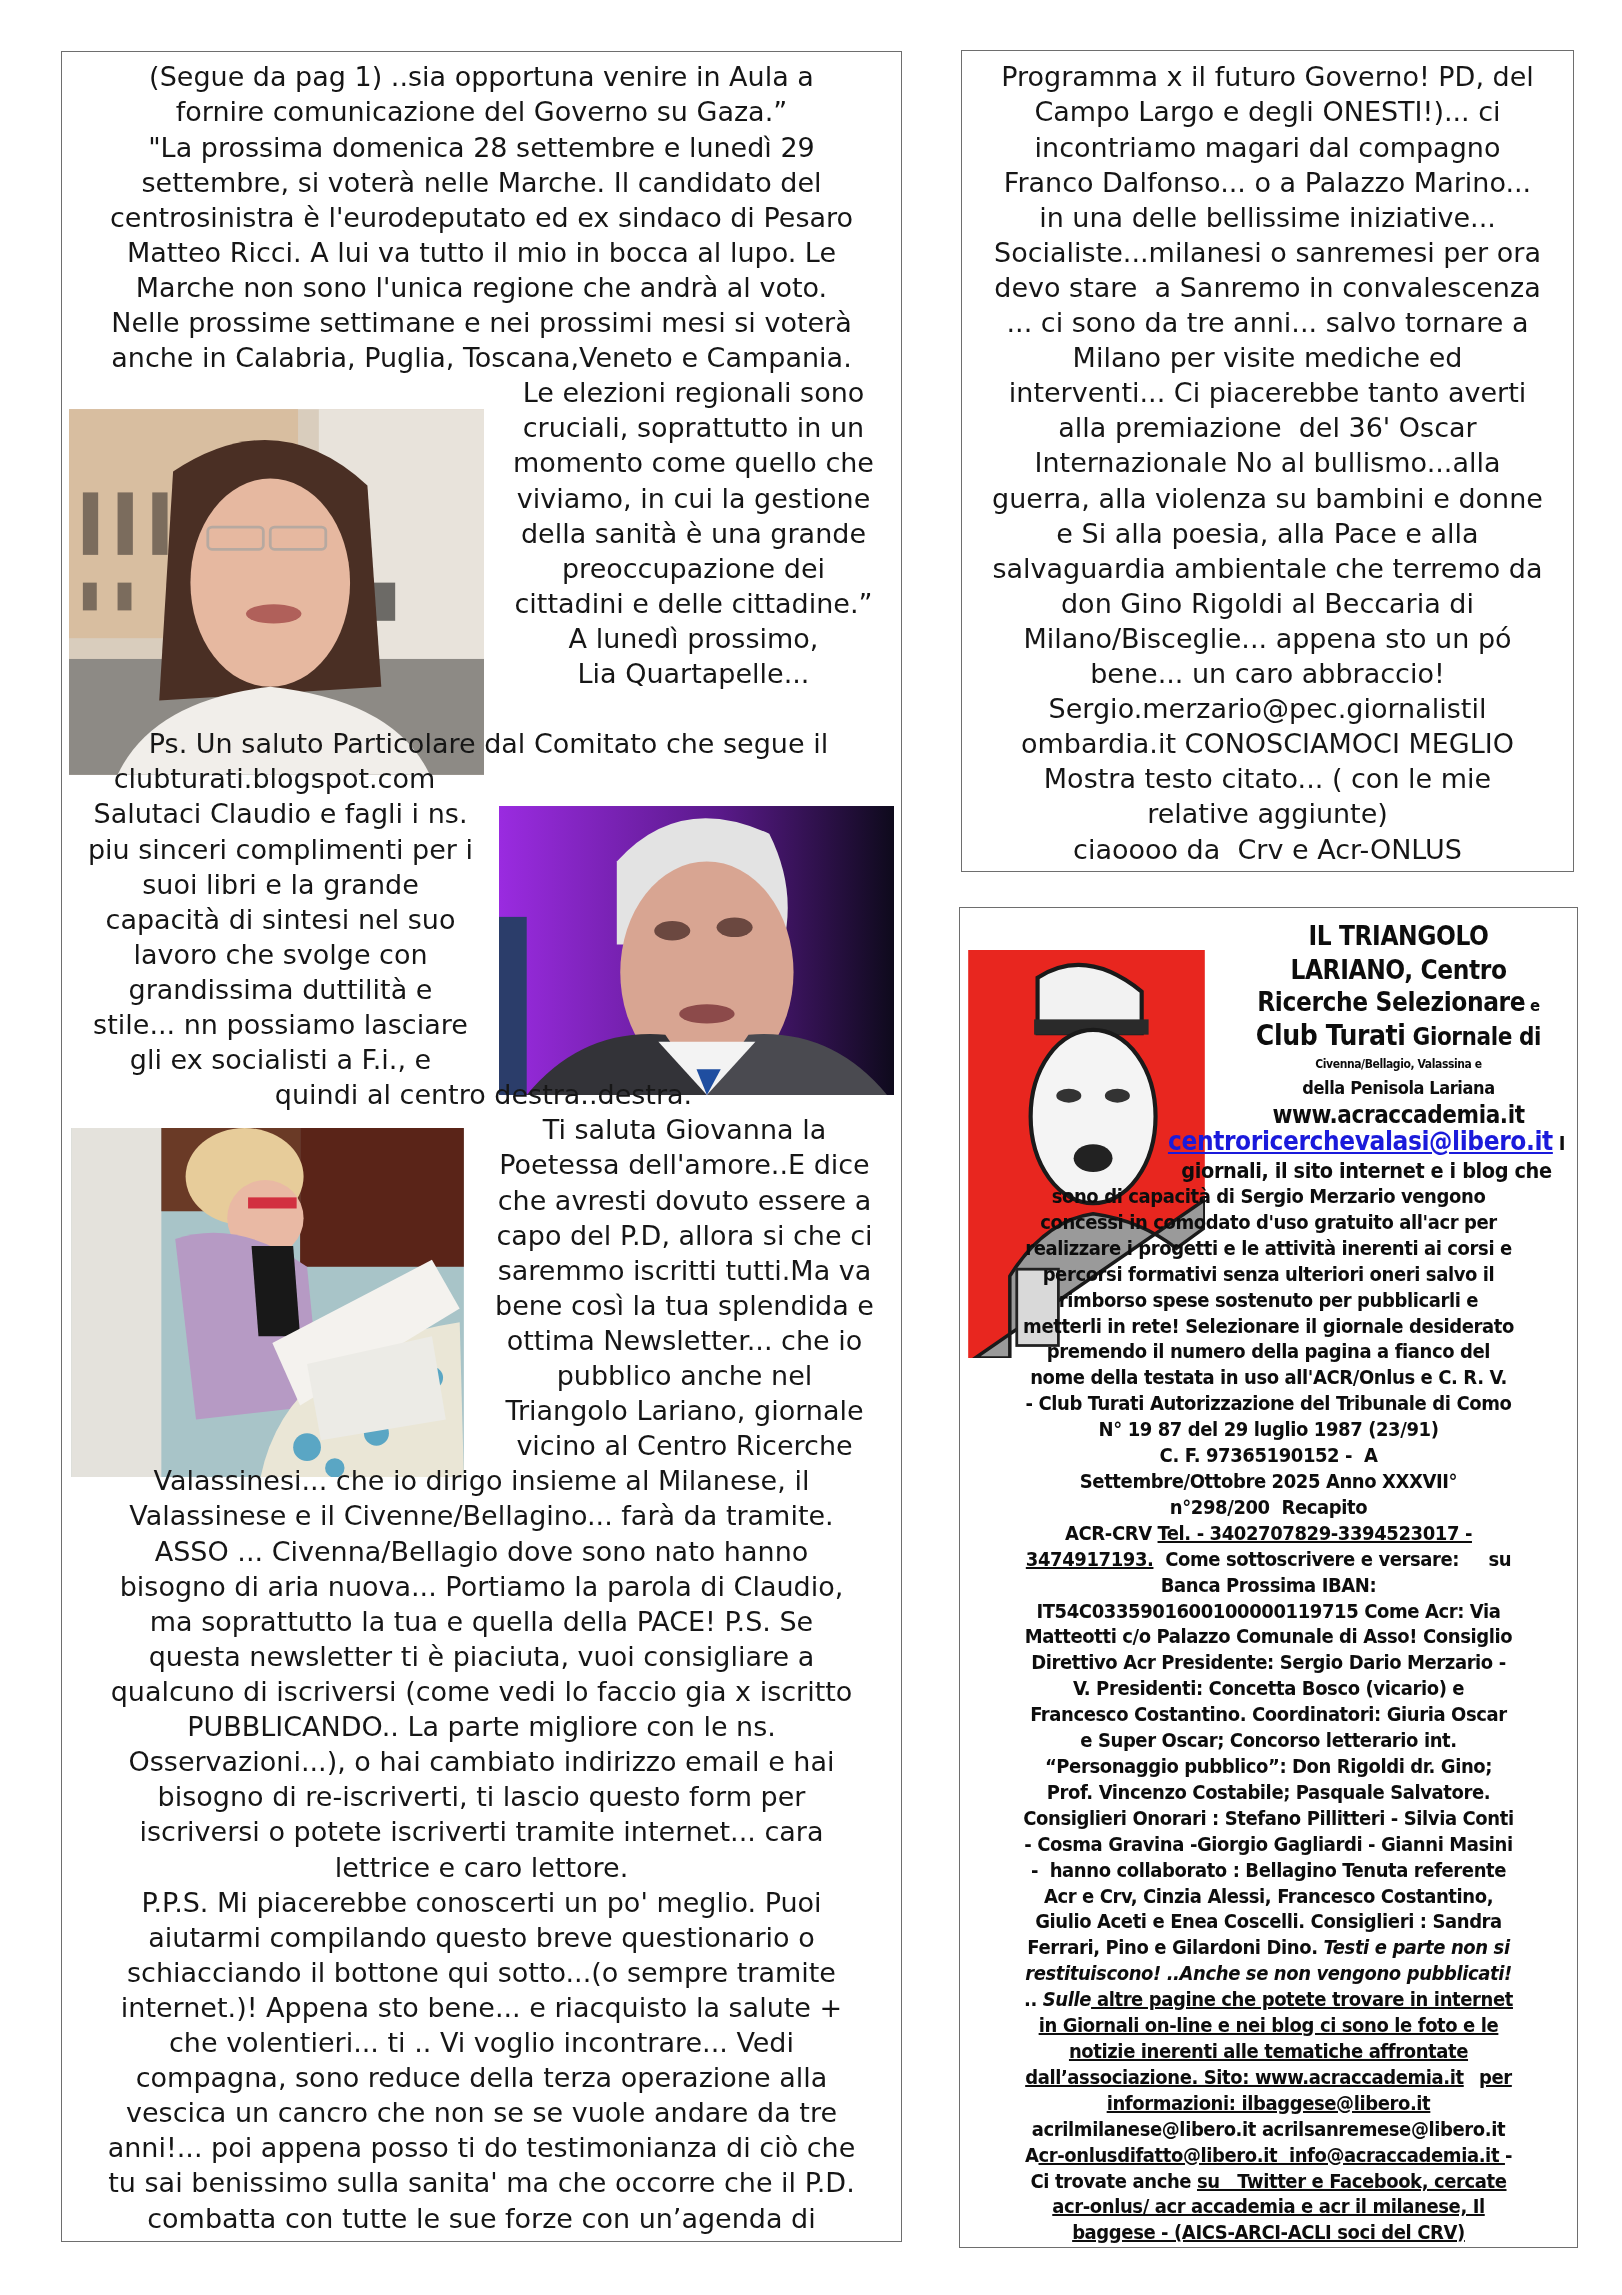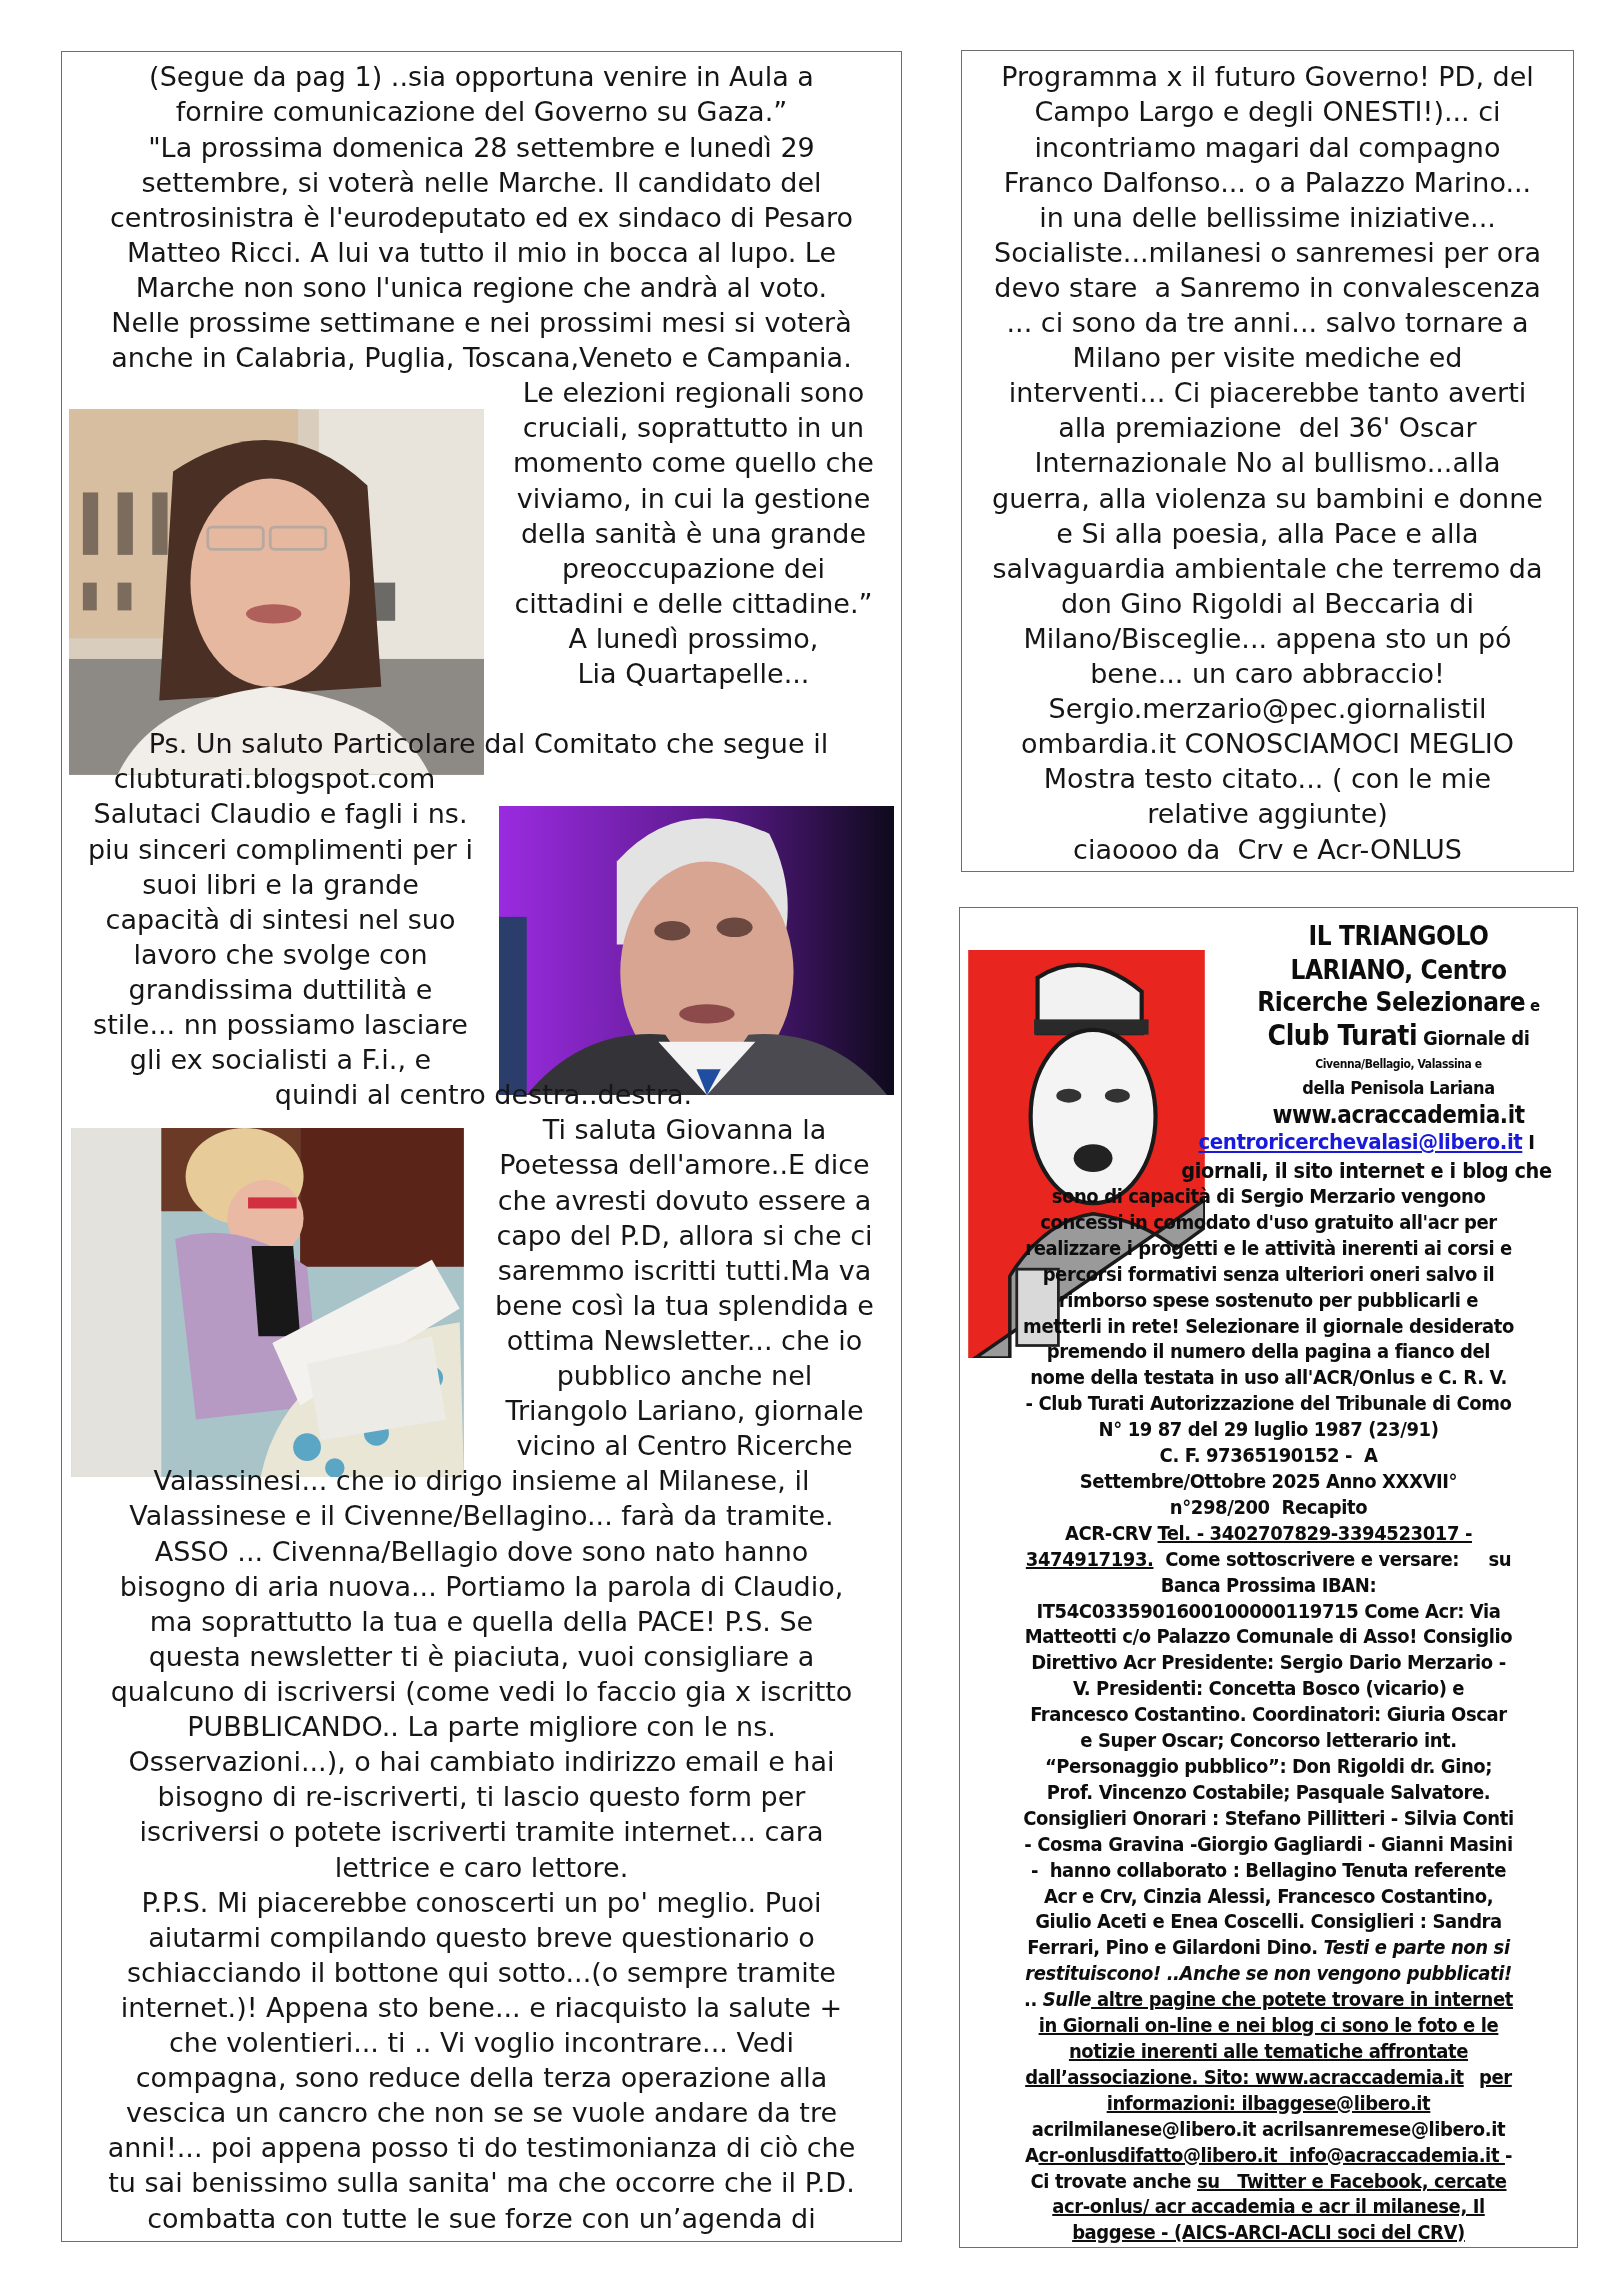--- a/index.html
+++ b/index.html
@@ -195,25 +195,25 @@
     <ellipse cx="180" cy="300" rx="28" ry="20" fill="#222"></ellipse>
     <path d="M60 588 L60 470 Q110 390 180 380 Q250 390 300 430 L341 400 L341 360 L10 588 Z" fill="#9a9a9a" stroke="#1a1a1a" stroke-width="5"></path>
     <rect x="70" y="460" width="60" height="110" fill="#d9d9d9" stroke="#222" stroke-width="4"></rect>
   </svg>
 </div>
 
 <div id="mh-lines">
     <div class="rb" style="left: 587px; width: 1623px; top: 937px;"><span style="font-size:26px">IL TRIANGOLO</span></div>
     <div class="rb" style="left: 587px; width: 1623px; top: 971px;"><span style="font-size:26px">LARIANO, Centro</span></div>
     <div class="rb" style="left: 587px; width: 1623px; top: 1004px;"><span style="font-size:26px">Ricerche Selezionare</span><span style="font-size:16.6px"> e</span></div>
-    <div class="rb" style="left: 587px; width: 1623px; top: 1037px;"><span style="font-size:28px">Club Turati</span><span style="font-size:20px"> Giornale di</span></div>
+    <div class="rb" style="left: 587px; width: 1623px; top: 1037px;"><span style="font-size:28px">Club Turati</span><span style="font-size:24px"> Giornale di</span></div>
     <div class="rb" style="left: 587px; width: 1623px; top: 1062px;"><span style="font-size:12px">Civenna/Bellagio, Valassina e</span></div>
     <div class="rb" style="left: 587px; width: 1623px; top: 1087px;"><span style="font-size:18px">della Penisola Lariana</span></div>
     <div class="rb" style="left: 587px; width: 1623px; top: 1115px;"><span style="font-size:24px">www.acraccademia.it</span></div>
-    <div class="rb" style="left: 555px; width: 1623px; top: 1142px;"><span class="link" style="font-size:22px">centroricerchevalasi@libero.it</span><span style="font-size:20px"> I</span></div>
+    <div class="rb" style="left: 555px; width: 1623px; top: 1142px;"><span class="link" style="font-size:26px">centroricerchevalasi@libero.it</span><span style="font-size:20px"> I</span></div>
     <div class="rb" style="left: 555px; width: 1623px; top: 1171px;"><span style="font-size:21.5px">giornali, il sito internet e i blog che</span></div>
     <div class="rb" style="left: 457px; width: 1623px; top: 1196px;"><span>sono di capacità di Sergio Merzario vengono</span></div>
     <div class="rb" style="left: 457px; width: 1623px; top: 1222px;"><span>concessi in comodato d'uso gratuito all'acr per</span></div>
     <div class="rb" style="left: 457px; width: 1623px; top: 1248px;"><span>realizzare i progetti e le attività inerenti ai corsi e</span></div>
     <div class="rb" style="left: 457px; width: 1623px; top: 1274px;"><span>percorsi formativi senza ulteriori oneri salvo il</span></div>
     <div class="rb" style="left: 457px; width: 1623px; top: 1300px;"><span>rimborso spese sostenuto per pubblicarli e</span></div>
     <div class="rb" style="left: 457px; width: 1623px; top: 1326px;"><span>metterli in rete! Selezionare il giornale desiderato</span></div>
     <div class="rb" style="left: 457px; width: 1623px; top: 1351px;"><span>premendo il numero della pagina a fianco del</span></div>
     <div class="rb" style="left: 457px; width: 1623px; top: 1377px;"><span>nome della testata in uso all'ACR/Onlus e C. R. V.</span></div>
     <div class="rb" style="left: 457px; width: 1623px; top: 1403px;"><span>- Club Turati Autorizzazione del Tribunale di Como</span></div>

